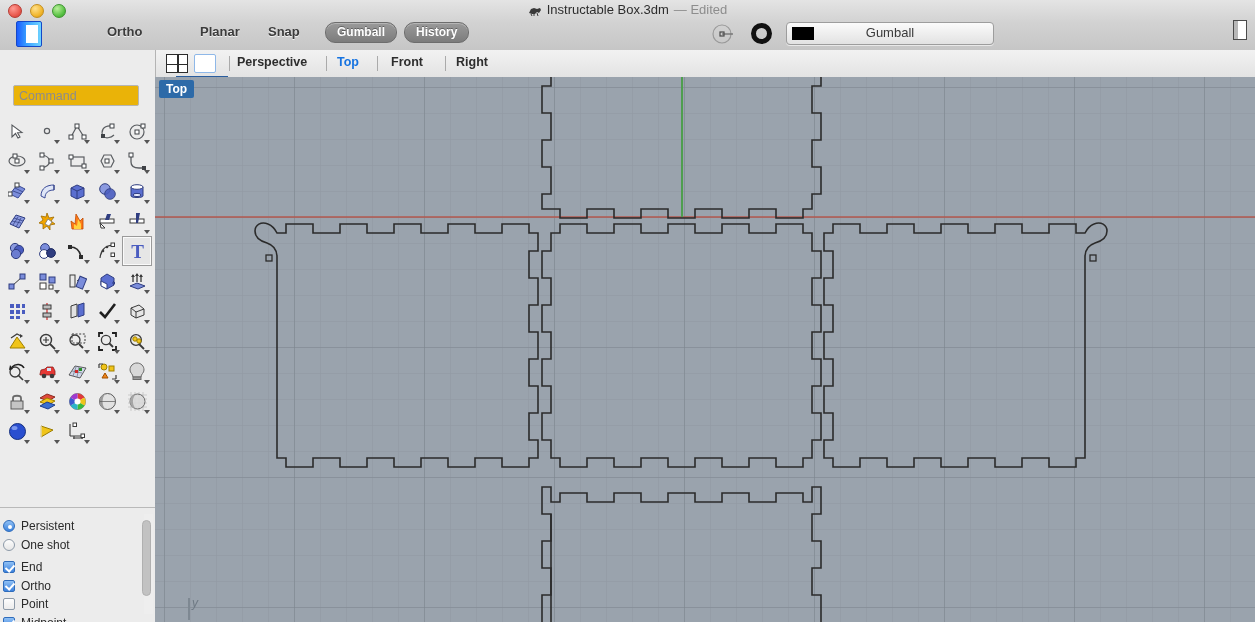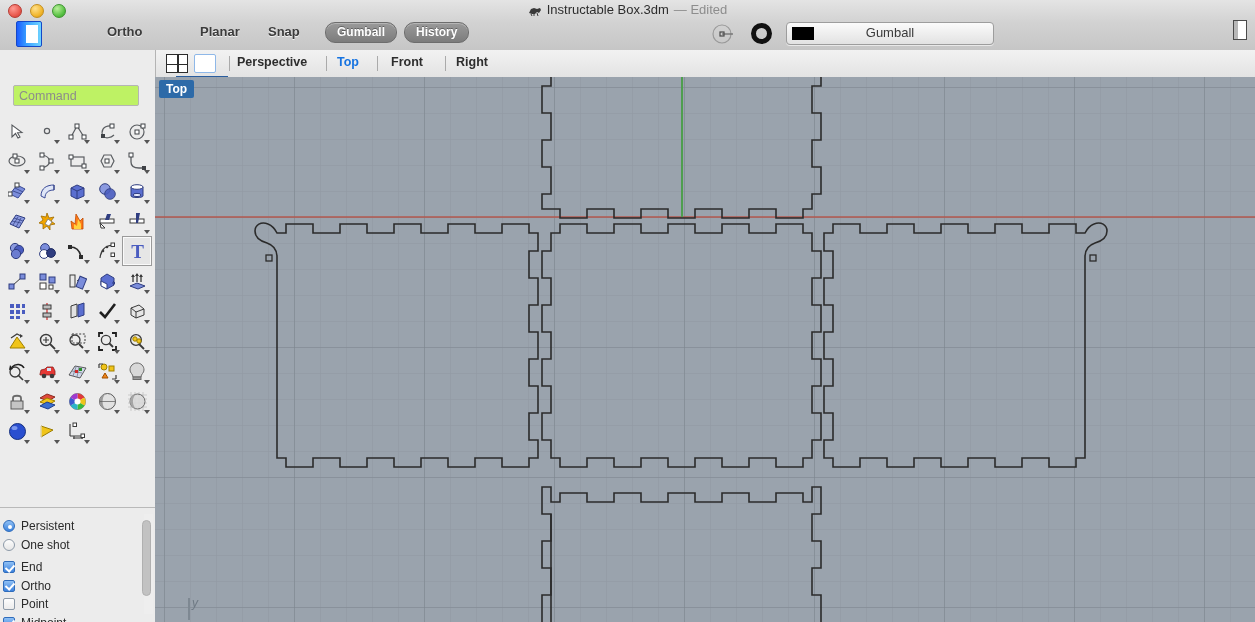--- a/index.html
+++ b/index.html
@@ -100,21 +100,21 @@
   .vp-underline{position:absolute;left:176px;top:76px;width:52px;height:3px;background:#2a5d9e;}
 
   
   .sidebar{
     position:absolute;left:0;top:50px;width:155px;height:572px;
     background:#ececec;border-right:1px solid #b4b4b4;
   }
   .cmd-wrap{position:absolute;left:13px;top:35px;width:126px;}
   .cmd-input{
     width:126px;height:21px;box-sizing:border-box;
-    border:1px solid #b5b5b5;background:#bef264;border-radius:2px;
+    border:1px solid #b5b5b5;background:#eab308;border-radius:2px;
     font-size:12.5px;color:#3a3a3a;padding:0 5px;font-family:"Liberation Sans",sans-serif;
   }
   .cmd-input::placeholder{color:#8c8c8c;}
 
   .tools{position:absolute;left:0;top:66px;width:155px;}
   .trow{display:flex;height:30px;padding-left:2px;}
   .tcell{
     width:30px;height:30px;position:relative;
     display:flex;align-items:center;justify-content:center;
   }

